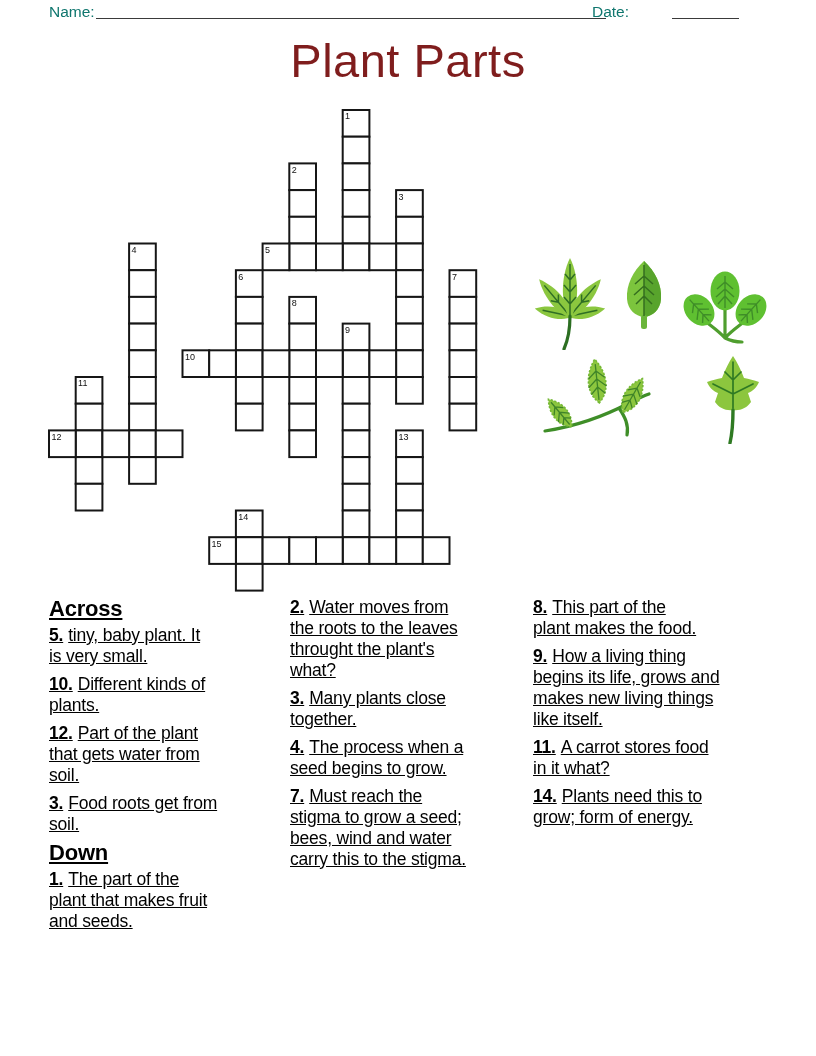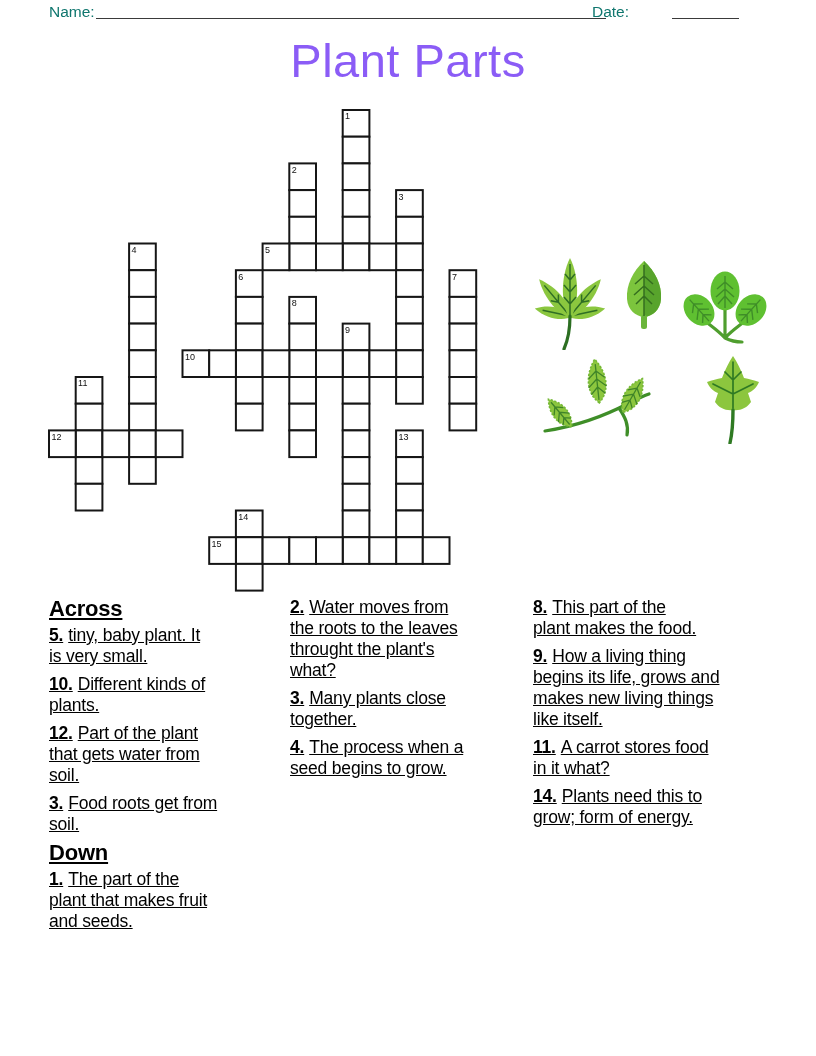--- a/index.html
+++ b/index.html
@@ -7,21 +7,21 @@
         font-family:"Liberation Sans","DejaVu Sans",sans-serif;color:#000;}
   
   .toplabel{position:absolute;top:3px;font-size:15.5px;color:#0f766e;}
   #name-label{left:49px;}
   #date-label{left:592px;}
   .blankline{position:absolute;top:2px;height:16px;border-bottom:1.6px solid #3a3a3a;}
   #name-line{left:96px;width:510px;}
   #date-line{left:672px;width:67px;}
   
   .title{position:absolute;top:33px;left:0;width:100%;text-align:center;
-         font-size:47px;font-weight:500;letter-spacing:0.5px;color:#8b5cf6;}
+         font-size:47px;font-weight:500;letter-spacing:0.5px;color:#7f1d1d;}
   
   .grid{position:absolute;left:48px;top:109px;}
   .cell{fill:#ffffff;stroke:#161616;stroke-width:2;}
   .cellnum{font-family:"Liberation Sans","DejaVu Sans",sans-serif;font-size:9px;fill:#111;}
   
   .leafbox{position:absolute;}
   
   .clues{position:absolute;top:597px;font-size:17.5px;line-height:21px;letter-spacing:-0.2px;}
   #clues-col-0{left:49px;width:240px;}
   #clues-col-1{left:290px;width:246px;}
@@ -244,20 +244,24 @@
     </div>
   <div class="clues" id="clues-col-1">
       <div class="clue"><b>2.</b><span class="ct">Water moves from
 the roots to the leaves
 throught the plant's
 what?</span></div>
       <div class="clue"><b>3.</b><span class="ct">Many plants close
 together.</span></div>
       <div class="clue"><b>4.</b><span class="ct">The process when a
 seed begins to grow.</span></div>
+      <div class="clue"><b>7.</b><span class="ct">Must reach the
+stigma to grow a seed;
+bees, wind and water
+carry this to the stigma.</span></div>
     </div>
   <div class="clues" id="clues-col-2">
       <div class="clue"><b>8.</b><span class="ct">This part of the
 plant makes the food.</span></div>
       <div class="clue"><b>9.</b><span class="ct">How a living thing
 begins its life, grows and
 makes new living things
 like itself.</span></div>
       <div class="clue"><b>11.</b><span class="ct">A carrot stores food
 in it what?</span></div>

